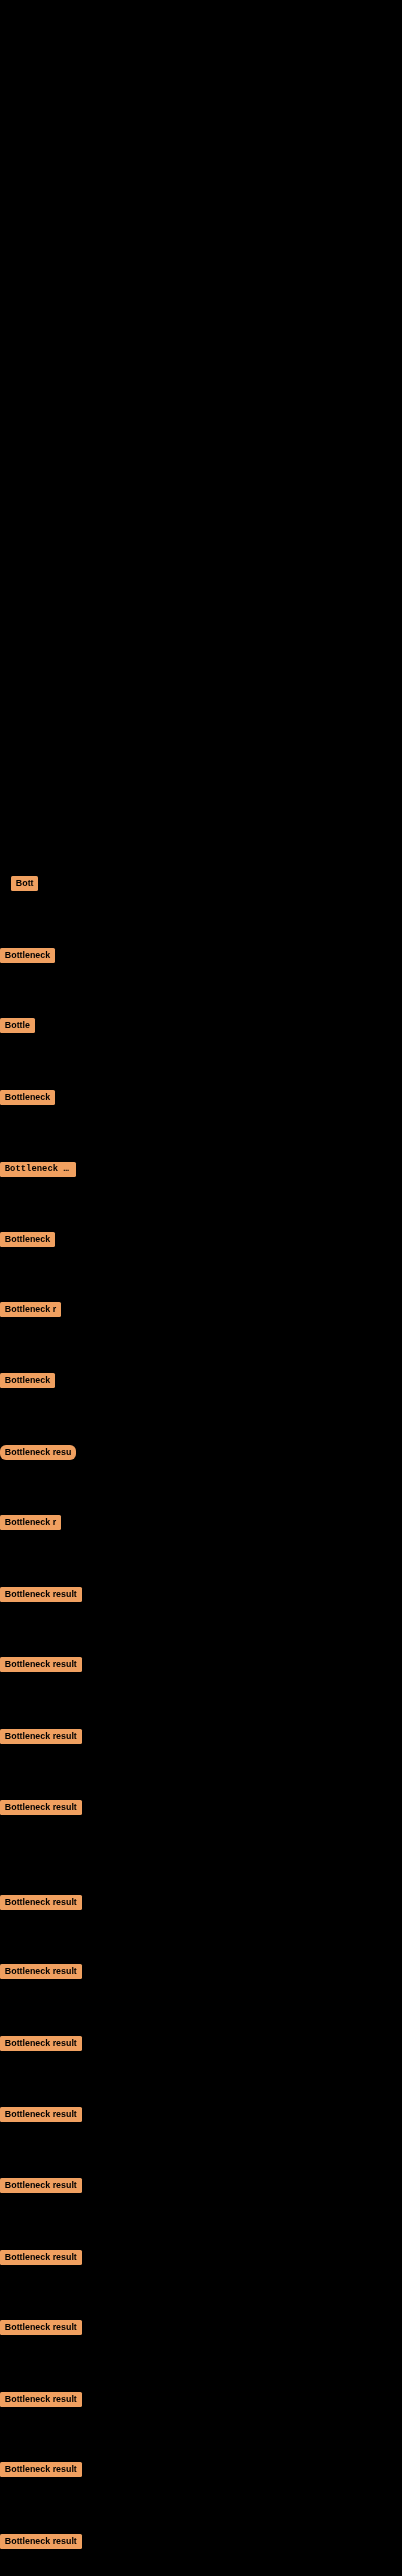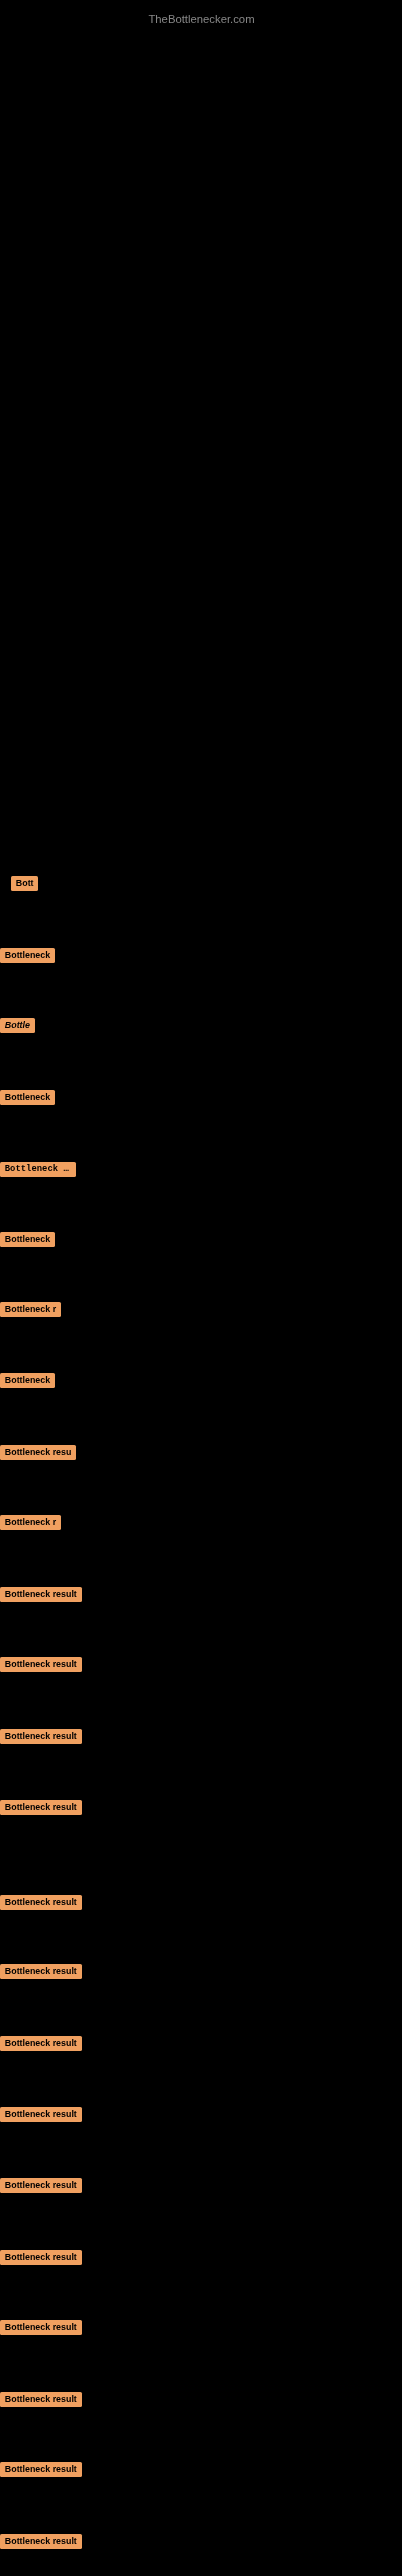--- a/index.html
+++ b/index.html
@@ -51,30 +51,29 @@
 
     .badge-row {
       position: absolute;
       left: 0;
     }
   </style>
 </head>
 <body>
 
 <div class="content-area">
-  <div class="site-title">TheBottlenecker.com</div>
 <div class="badge-row" style="top: 876px; left: 11px;"><span class="bottleneck-badge" style="max-width: 29px;">Bott</span></div>
     <div class="badge-row" style="top: 948px; left: 0px;"><span class="bottleneck-badge" style="max-width: 55px;">Bottleneck</span></div>
-    <div class="badge-row" style="top: 1018px; left: 0px; font-style: italic;"><span class="bottleneck-badge" style="max-width: 35px;">Bottle</span></div>
+    <div class="badge-row" style="top: 1018px; left: 0px;"><span class="bottleneck-badge" style="max-width: 35px;">Bottle</span></div>
     <div class="badge-row" style="top: 1090px; left: 0px;"><span class="bottleneck-badge" style="max-width: 56px;">Bottleneck</span></div>
     <div class="badge-row" style="top: 1162px; left: 0px; font-family: Liberation Mono, monospace;"><span class="bottleneck-badge" style="max-width: 76px;">Bottleneck res</span></div>
     <div class="badge-row" style="top: 1232px; left: 0px;"><span class="bottleneck-badge" style="max-width: 55px;">Bottleneck</span></div>
     <div class="badge-row" style="top: 1302px; left: 0px;"><span class="bottleneck-badge" style="max-width: 61px;">Bottleneck r</span></div>
     <div class="badge-row" style="top: 1373px; left: 0px;"><span class="bottleneck-badge" style="max-width: 56px;">Bottleneck</span></div>
-    <div class="badge-row" style="top: 1445px; left: 0px;"><span class="bottleneck-badge" style="max-width: 85px;">Bottleneck resu</span></div>
+    <div class="badge-row" style="top: 1445px; left: 0px;"><span class="bottleneck-badge" style="max-width: 85px; border-radius: 6px;">Bottleneck resu</span></div>
     <div class="badge-row" style="top: 1515px; left: 0px;"><span class="bottleneck-badge" style="max-width: 64px;">Bottleneck r</span></div>
     <div class="badge-row" style="top: 1587px; left: 0px;"><span class="bottleneck-badge" style="max-width: 95px;">Bottleneck result</span></div>
     <div class="badge-row" style="top: 1657px; left: 0px;"><span class="bottleneck-badge" style="max-width: 95px;">Bottleneck result</span></div>
     <div class="badge-row" style="top: 1729px; left: 0px;"><span class="bottleneck-badge" style="max-width: 95px;">Bottleneck result</span></div>
     <div class="badge-row" style="top: 1800px; left: 0px;"><span class="bottleneck-badge" style="max-width: 95px;">Bottleneck result</span></div>
     <div class="badge-row" style="top: 1895px; left: 0px;"><span class="bottleneck-badge" style="max-width: 113px;">Bottleneck result</span></div>
     <div class="badge-row" style="top: 1964px; left: 0px;"><span class="bottleneck-badge" style="max-width: 113px;">Bottleneck result</span></div>
     <div class="badge-row" style="top: 2036px; left: 0px;"><span class="bottleneck-badge" style="max-width: 113px;">Bottleneck result</span></div>
     <div class="badge-row" style="top: 2107px; left: 0px;"><span class="bottleneck-badge" style="max-width: 113px;">Bottleneck result</span></div>
     <div class="badge-row" style="top: 2178px; left: 0px;"><span class="bottleneck-badge" style="max-width: 125px;">Bottleneck result</span></div>

